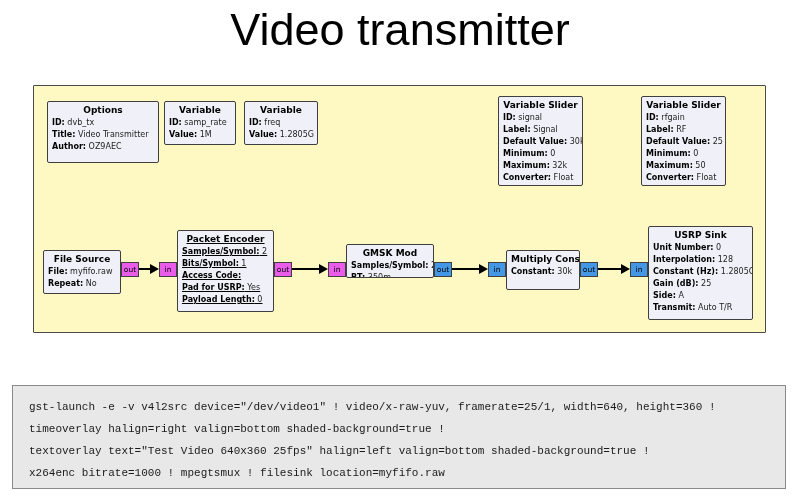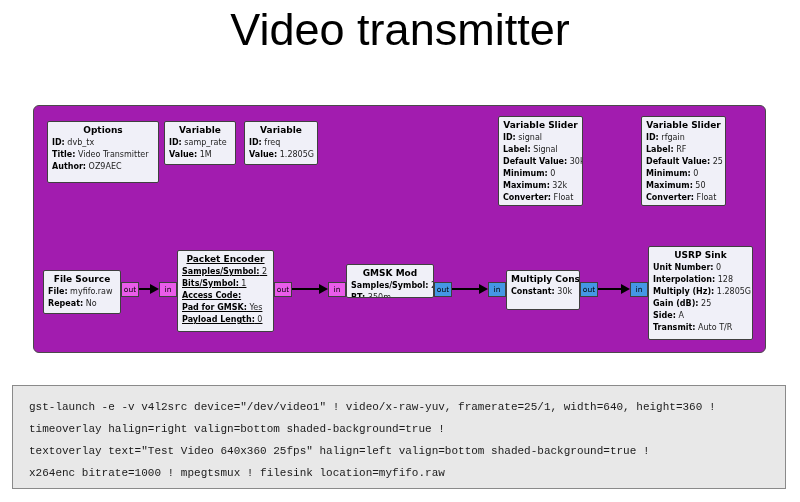--- a/index.html
+++ b/index.html
@@ -7,21 +7,21 @@
     position:relative; width:800px; height:502px; overflow:hidden;
     background:#ffffff; font-family:"DejaVu Sans","Liberation Sans",sans-serif;
   }
   .page-title {
     position:absolute; top:4px; left:0; width:100%;
     text-align:center; font-size:45px; font-weight:500; color:#000;
     font-family:"Liberation Sans","DejaVu Sans",sans-serif;
   }
   .canvas {
     position:absolute; left:33px; top:85px; width:731px; height:246px;
-    border:1px solid #4a4a4a; border-radius:6px; background:#a21caf;margin-top:20px;
+    border:1px solid #4a4a4a; border-radius:1px; background:#fef9c3;
   }
   .block {
     position:absolute; background:#f0f0f8; border:1px solid #3f3f3f;
     border-radius:2px; box-sizing:border-box; padding:3px 4px; overflow:hidden;
   }
   .block-title {
     font-size:9px; font-weight:bold; text-align:center; color:#000;
     margin-bottom:2px; white-space:nowrap;
   }
   .param { font-size:8px; line-height:12px; color:#222; white-space:nowrap; }
@@ -92,21 +92,21 @@
         <div class="block-title">File Source</div>
         <div class="param"><b>File:</b> myfifo.raw</div>
         <div class="param"><b>Repeat:</b> No</div>
       </div>
       <div class="port" style="background: rgb(234, 92, 234); left: 87px; top: 175.5px;">out</div>
       <div class="block" style="left: 143px; top: 144px; width: 97px; height: 82px; text-decoration: underline;">
         <div class="block-title">Packet Encoder</div>
         <div class="param"><b>Samples/Symbol:</b> 2</div>
         <div class="param"><b>Bits/Symbol:</b> 1</div>
         <div class="param"><b>Access Code:</b> </div>
-        <div class="param"><b>Pad for GMSK:</b> Yes</div>
+        <div class="param"><b>Pad for USRP:</b> Yes</div>
         <div class="param"><b>Payload Length:</b> 0</div>
       </div>
       <div class="port" style="background: rgb(234, 92, 234); left: 125px; top: 175.5px;">in</div>
       <div class="port" style="background: rgb(234, 92, 234); left: 240px; top: 175.5px;">out</div>
       <div class="block" style="left: 312px; top: 158px; width: 88px; height: 34px;">
         <div class="block-title">GMSK Mod</div>
         <div class="param"><b>Samples/Symbol:</b> 2</div>
         <div class="param"><b>BT:</b> 350m</div>
       </div>
       <div class="port" style="background: rgb(234, 92, 234); left: 294px; top: 175.5px;">in</div>
@@ -114,21 +114,21 @@
       <div class="block" style="left: 472px; top: 164px; width: 74px; height: 40px;">
         <div class="block-title">Multiply Const</div>
         <div class="param"><b>Constant:</b> 30k</div>
       </div>
       <div class="port" style="background: rgb(68, 151, 229); left: 454px; top: 175.5px;">in</div>
       <div class="port" style="background: rgb(68, 151, 229); left: 546px; top: 175.5px;">out</div>
       <div class="block" style="left: 614px; top: 140px; width: 105px; height: 94px;">
         <div class="block-title">USRP Sink</div>
         <div class="param"><b>Unit Number:</b> 0</div>
         <div class="param"><b>Interpolation:</b> 128</div>
-        <div class="param"><b>Multiply (Hz):</b> 1.2805G</div>
+        <div class="param"><b>Constant (Hz):</b> 1.2805G</div>
         <div class="param"><b>Gain (dB):</b> 25</div>
         <div class="param"><b>Side:</b> A</div>
         <div class="param"><b>Transmit:</b> Auto T/R</div>
       </div>
       <div class="port" style="background: rgb(68, 151, 229); left: 596px; top: 175.5px;">in</div>
       <div class="conn-line" style="left: 105px; top: 182px; width: 13px;"></div>
       <div class="conn-arrow" style="left: 116px; top: 178px;"></div>
       <div class="conn-line" style="left: 258px; top: 182px; width: 29px;"></div>
       <div class="conn-arrow" style="left: 285px; top: 178px;"></div>
       <div class="conn-line" style="left: 418px; top: 182px; width: 29px;"></div>

